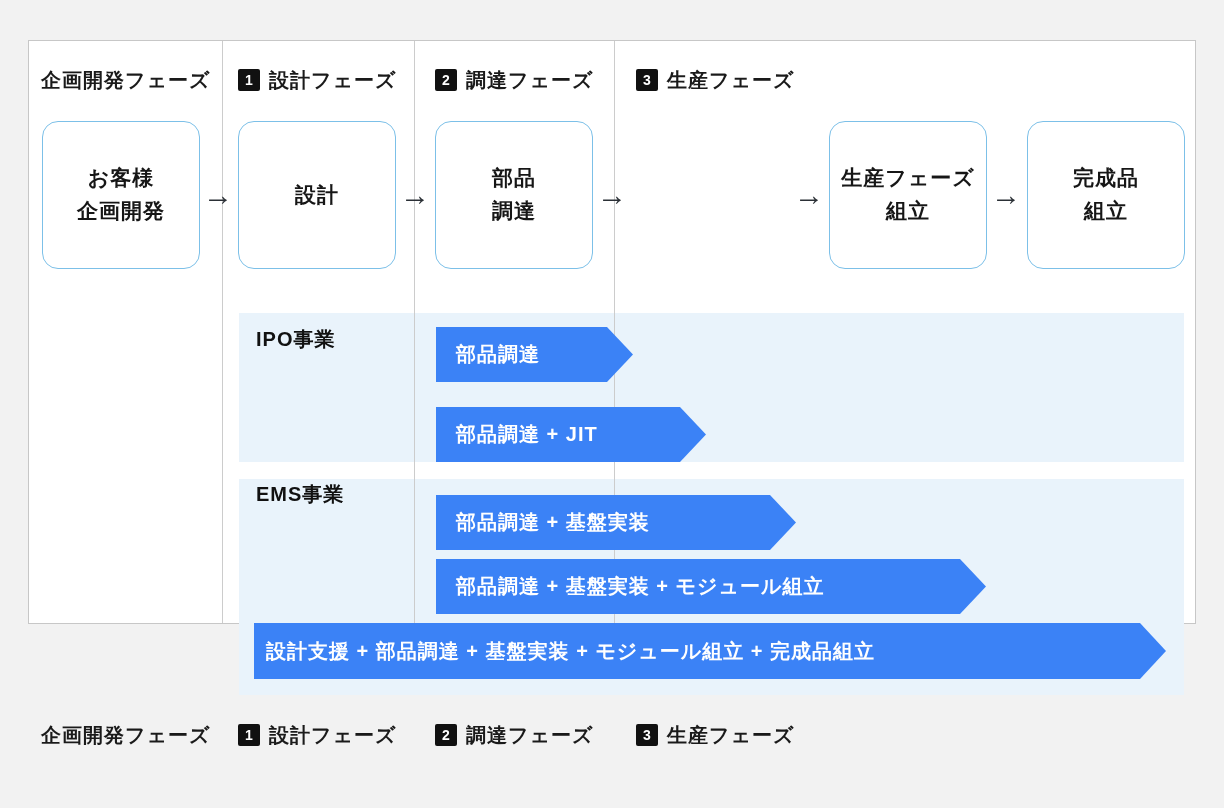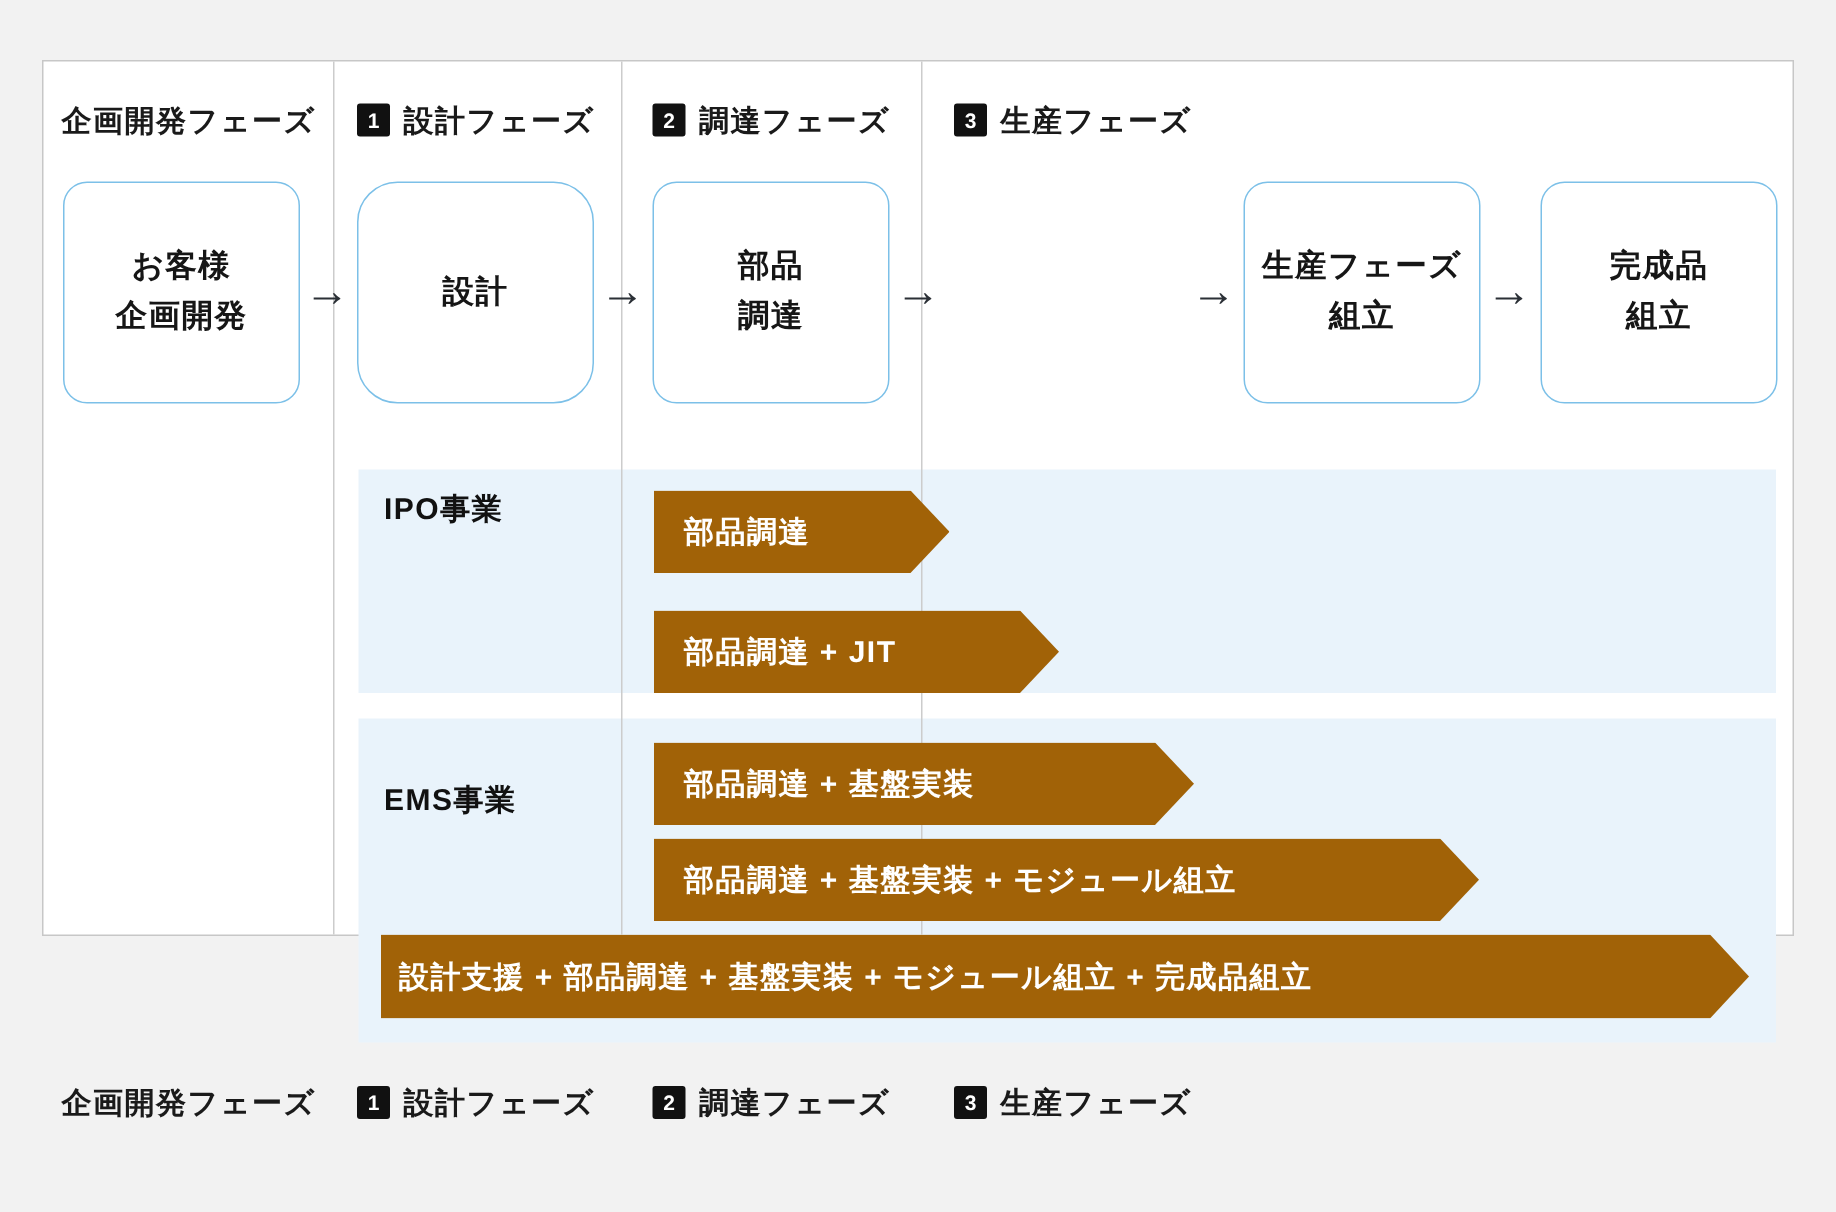--- a/index.html
+++ b/index.html
@@ -81,21 +81,21 @@
     justify-content: center;
     font-size: 21px;
     font-weight: bold;
     line-height: 1.55;
     letter-spacing: 1px;
     text-align: center;
     z-index: 3;
     color: #161616;
   }
   .b1 { left: 13px; }
-  .b2 { left: 209px; border-radius: 27px; }
+  .b2 { left: 209px; }
   .b3 { left: 406px; }
   .b4 { left: 603px; }
   .b5 { left: 800px; }
   .b6 { left: 998px; }
 
   
   .flow {
     position: absolute;
     top: 136px;
     width: 40px; height: 36px;
@@ -127,27 +127,27 @@
     position: absolute;
     left: 227px;
     font-size: 20px;
     font-weight: bold;
     letter-spacing: 1px;
     color: #111111;
     z-index: 3;
     white-space: nowrap;
   }
   .lbl-ipo { top: 285px; }
-  .lbl-ems { top: 479px; }
+  .lbl-ems { top: 440px; }
 
   
   .bar {
     position: absolute;
     height: 55px;
-    background: #a16207;
+    background: #3b82f6;
     color: #ffffff;
     font-size: 20px;
     font-weight: bold;
     letter-spacing: 1px;
     display: flex;
     align-items: center;
     padding-left: 20px;
     padding-right: 34px;
     white-space: nowrap;
     z-index: 3;

